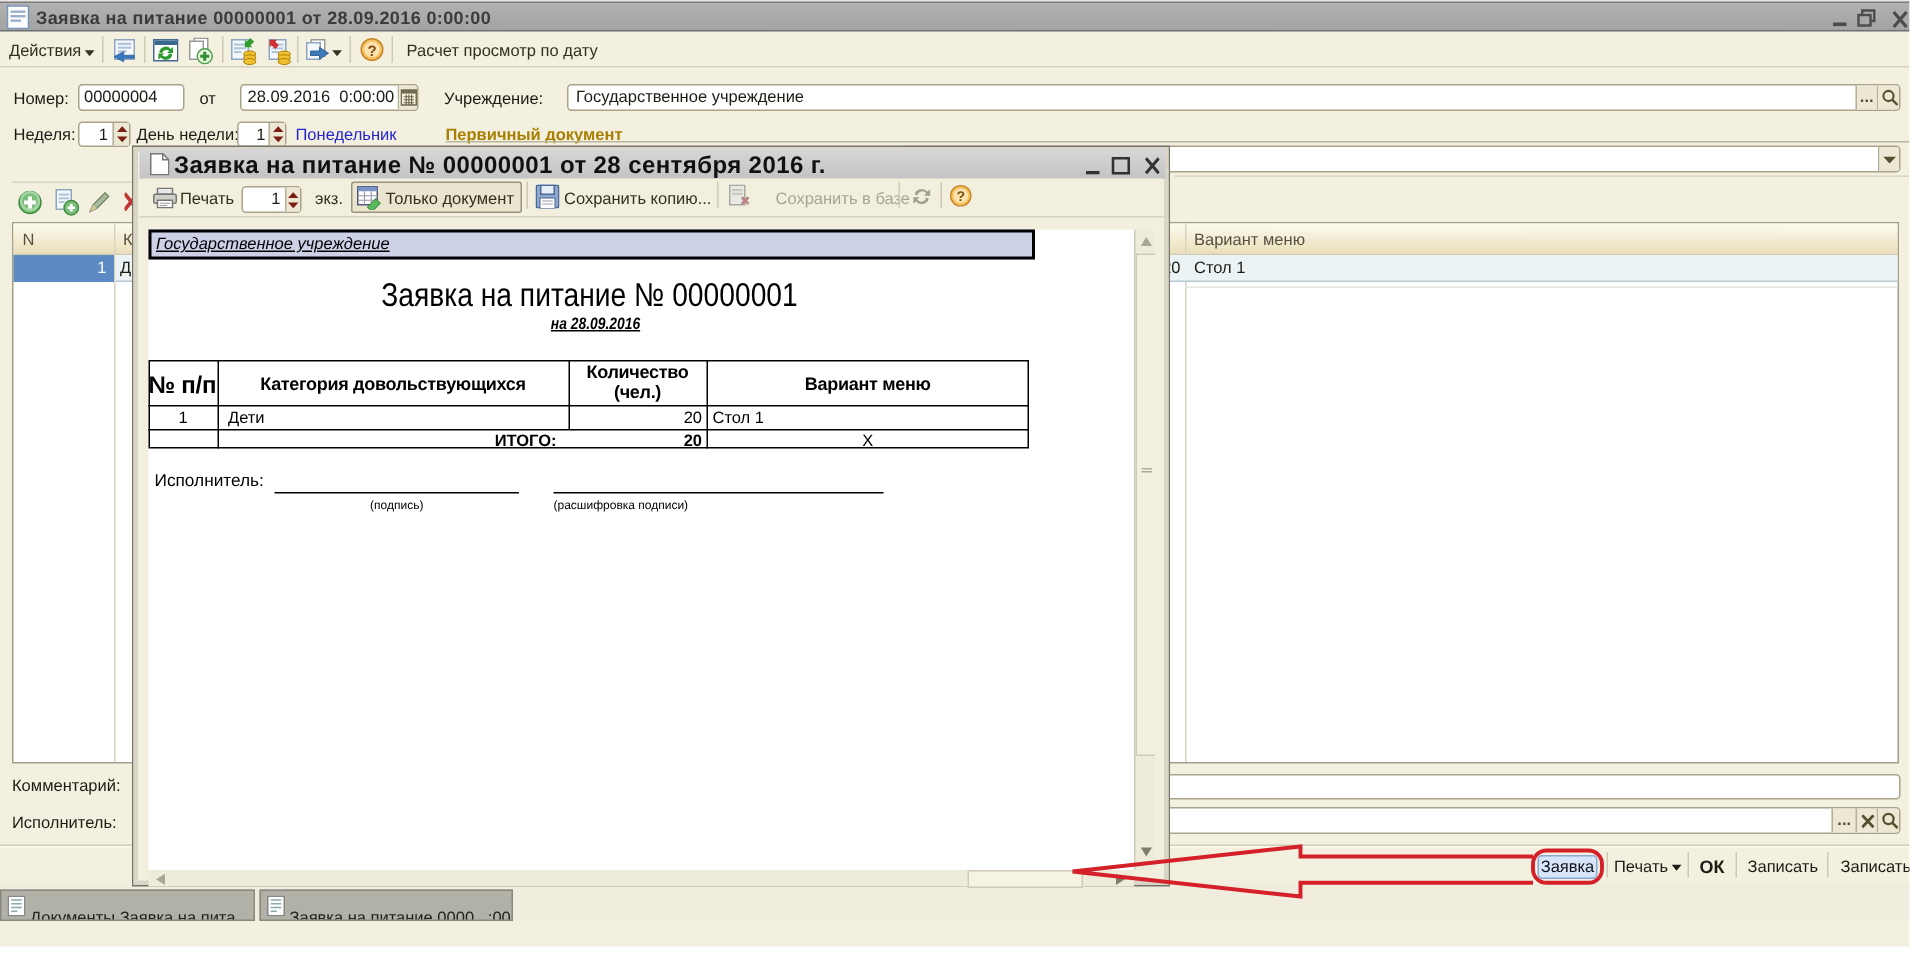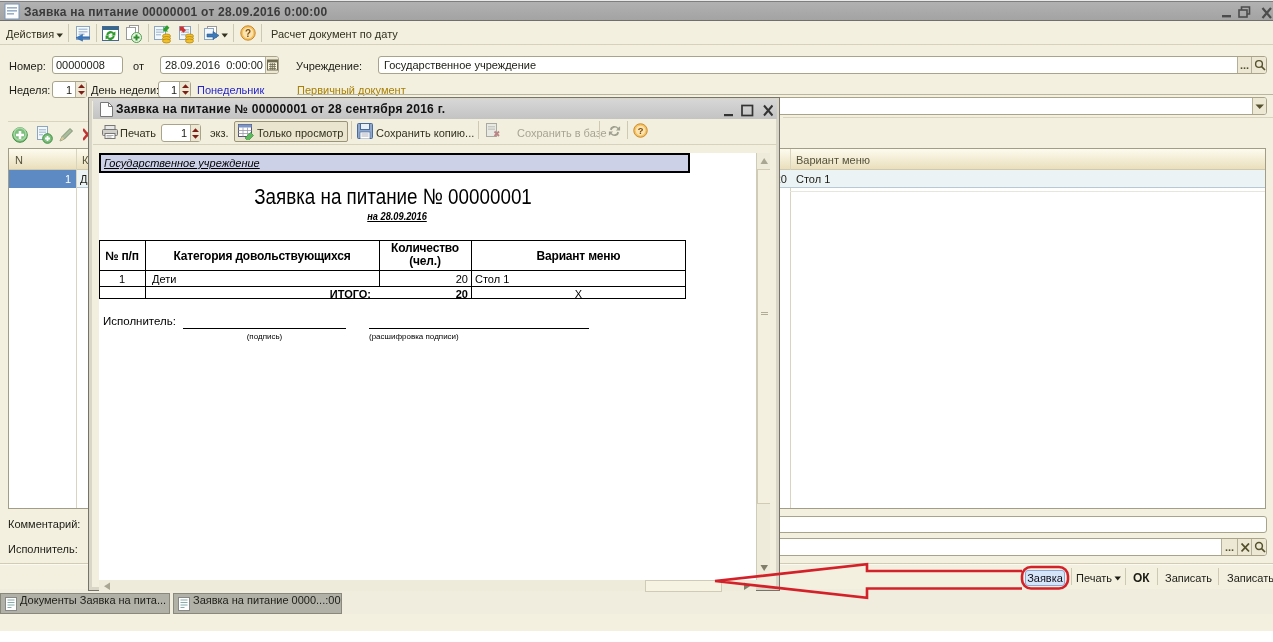--- a/index.html
+++ b/index.html
@@ -15,29 +15,29 @@
 .tbtxt { position:absolute; white-space:nowrap; color:#32301e; }
 .lbl { position:absolute; white-space:nowrap; color:#1c1c14; }
 .inp { position:absolute; background:#fff; border:1px solid #a9a489; border-radius:3px; }
 .inp .t { position:absolute; left:3px; top:2px; white-space:nowrap; }
 .btnpart { position:absolute; background:#ece8d4; border-left:1px solid #b4af99; }
 #bigtable { position:absolute; left:8px; top:148px; width:1258px; height:361px; background:#fff; border:1px solid #a19d87; }
 .flatbtn { position:absolute; white-space:nowrap; color:#1c1c14; }
 #tabbar { position:absolute; left:0; top:589px; width:1273px; height:25px; background:#f0edde; }
 .tab { position:absolute; top:4px; height:21px; border:1px solid #89887c; background:#b2b1a8; color:#21211b; overflow:hidden; }
 .tab .ic { position:absolute; left:4px; top:3px; }
-.tab .tx { position:absolute; left:19px; top:0; white-space:nowrap; }
+.tab .tx { position:absolute; left:19px; top:12px; white-space:nowrap; }
 #statusbar { position:absolute; left:0; top:614px; width:1273px; height:17px; }
 .scell { position:absolute; top:1px; height:13px; border:1px solid #c6c2ac; border-bottom-color:#fff; border-right-color:#fff; color:#8f8d7d; font-size:10px; text-align:center; }
 
 #modal { position:absolute; left:88px; top:97px; width:692px; height:494px;
   background:#f2efdf; border:1px solid #767468; }
 #modal .inner { position:absolute; left:0; top:0; width:690px; height:492px; border:3px solid #d9d6c8; }
 #mtitle { position:absolute; left:4px; top:1px; width:684px; height:20px; background:linear-gradient(#d7d7d7,#c3c3c3); }
-#mtitle .txt { position:absolute; left:23px; top:3px; font-weight:bold; font-size:12px; letter-spacing:0.27px; color:#111; }
+#mtitle .txt { position:absolute; left:23px; top:3px; font-weight:bold; font-size:16px; letter-spacing:0.27px; color:#111; }
 #mtoolbar { position:absolute; left:4px; top:21px; width:684px; height:26px; border-bottom:1px solid #d6d2be; }
 #docarea { position:absolute; left:10px; top:55px; width:657px; height:427px; background:#fff; }
 #vscroll { position:absolute; left:667px; top:55px; width:14px; height:427px; background:#eeebda; border-left:1px solid #cfcbb6; }
 #hscroll { position:absolute; left:10px; top:482px; width:657px; height:11px; background:#eeebda; }
 #doc { position:absolute; left:0; top:0; width:657px; height:427px; color:#000; }
 .dc { position:absolute; white-space:nowrap; }
 .dct { font-size:11px; }
 .dcb { font-size:11px; font-weight:bold; }
 </style>
 </head>
@@ -120,27 +120,27 @@
     <svg class="abs" style="left:221px;top:11px" width="8" height="6">
           <path d="M0.5 0.5 L7 0.5 L3.7 4.5 Z" fill="#33311f"></path>
         </svg>
     <div class="vsep" style="left:233px"></div>
     <svg class="abs" style="left:240px;top:3px" width="16" height="16" viewBox="0 0 16 16">
       <circle cx="8" cy="8" r="7.2" fill="#f6c25e" stroke="#c8862c"></circle>
       <circle cx="8" cy="8" r="5.2" fill="#fbe3b0"></circle>
       <text x="8" y="12" font-size="10" font-weight="bold" fill="#7c4e14" text-anchor="middle" font-family="Liberation Sans">?</text>
     </svg>
     <div class="vsep" style="left:261px"></div>
-    <div class="tbtxt" style="left:271px;top:6px">Расчет документ по дату</div>
+    <div class="tbtxt" style="left:271px;top:6px">Расчет просмотр по дату</div>
   </div>
   <div class="abs" style="left:0;top:44px;width:1273px;height:1px;background:#d5d1bd"></div>
 
   <div class="lbl" style="left:9px;top:60px">Номер:</div>
   <div class="inp" style="left:52px;top:56px;width:71px;height:18px">
-        <div class="t">00000008</div>
+        <div class="t">00000004</div>
       </div>
   <div class="lbl" style="left:133px;top:60px">от</div>
   <div class="inp" style="left:160px;top:56px;width:119px;height:18px">
     <div class="t" style="left:4px">28.09.2016&nbsp; 0:00:00</div>
     <div class="btnpart" style="right:0;top:0;width:13px;height:16px;border-radius:0 2px 2px 0">
       <svg style="position:absolute;left:1px;top:2px" width="11" height="12" viewBox="0 0 11 12">
         <rect x="0.5" y="1" width="10" height="10" fill="#f8f4e0" stroke="#6e6a50"></rect>
         <rect x="0.5" y="1" width="10" height="2.4" fill="#6e6a50"></rect>
         <path d="M2 5.5 H9 M2 7.5 H9 M2 9.5 H9 M3.8 4 V11 M5.6 4 V11 M7.4 4 V11" stroke="#6e6a50" stroke-width="0.8"></path>
       </svg>
@@ -171,21 +171,21 @@
   <div class="inp" style="left:158px;top:81px;width:33px;height:17px">
     <div class="t" style="left:auto;right:13px;top:2px">1</div>
     <div class="btnpart" style="right:0;top:0;width:11px;height:15px">
       <svg style="position:absolute;left:1px;top:1px" width="9" height="13">
             <path d="M1 5 L8 5 L4.5 1.2 Z" fill="#7c1e14"></path>
             <path d="M1 8 L8 8 L4.5 11.8 Z" fill="#7c1e14"></path>
           </svg>
     </div>
   </div>
   <div class="lbl" style="left:197px;top:84px;color:#2525cc">Понедельник</div>
-  <div class="lbl" style="left:297px;top:84px;color:#a87f00;font-weight:normal">Первичный документ</div>
+  <div class="lbl" style="left:297px;top:84px;color:#a87f00;font-weight:bold">Первичный документ</div>
 
   <div class="abs" style="left:297px;top:94px;width:976px;height:1px;background:#bab69e"></div>
   <div class="inp" style="left:600px;top:97px;width:667px;height:18px;border-radius:3px">
     <div class="btnpart" style="right:0;top:0;width:14px;height:16px;border-radius:0 2px 2px 0">
       <svg style="position:absolute;left:2px;top:6px" width="10" height="6">
             <path d="M0.5 0.5 L9 0.5 L4.7 5 Z" fill="#55512e"></path>
           </svg>
     </div>
   </div>
   <div class="abs" style="left:783px;top:117px;width:490px;height:1px;background:#d8d4c0"></div>
@@ -314,21 +314,21 @@
       </div>
     </div>
     <div class="tbtxt" style="left:117px;top:8px">экз.</div>
     <div class="abs" style="left:141px;top:2px;width:114px;height:21px;background:#e9e5ce;border:1px solid #9a9478;border-radius:2px">
       <svg class="abs" style="left:3px;top:2px" width="17" height="16" viewBox="0 0 17 16">
         <rect x="0.5" y="0.5" width="13" height="12" fill="#fff" stroke="#557"></rect>
         <rect x="0.5" y="0.5" width="13" height="3" fill="#7a96c8"></rect>
         <path d="M0.5 6.5 H13.5 M0.5 9.5 H13.5 M5 3.5 V12.5 M9.5 3.5 V12.5" stroke="#99a" stroke-width="0.8"></path>
         <path d="M7 14 L12.5 8.5 L15.5 11.5 L10 17 Z" fill="#5cb85c" stroke="#3e8e3e" stroke-width="0.7"></path>
       </svg>
-      <div class="tbtxt" style="left:22px;top:5px">Только просмотр</div>
+      <div class="tbtxt" style="left:22px;top:5px">Только документ</div>
     </div>
     <div class="vsep" style="left:258px;top:2px"></div>
     <svg class="abs" style="left:264px;top:4px" width="16" height="16" viewBox="0 0 16 16">
       <rect x="0.5" y="0.5" width="15" height="15" rx="1" fill="#8fa8cc" stroke="#4a6a9a"></rect>
       <rect x="3.5" y="0.5" width="9" height="6" fill="#e8eef6" stroke="#4a6a9a"></rect>
       <rect x="3" y="9" width="10" height="7" fill="#fff" stroke="#4a6a9a" stroke-width="0.7"></rect>
       <path d="M4.5 11 H11.5 M4.5 13 H11.5" stroke="#99a" stroke-width="0.8"></path>
     </svg>
     <div class="tbtxt" style="left:283px;top:8px">Сохранить копию...</div>
     <div class="vsep" style="left:385px;top:2px"></div>
@@ -358,21 +358,21 @@
       <div class="dc dct" style="left:5px;top:4px;font-style:italic;text-decoration:underline">Государственное учреждение</div>
       <div class="dc" style="left:0;top:33px;width:588px;text-align:center;font-size:22px;line-height:22px;transform:scaleX(0.855);transform-origin:50% 50%">Заявка на питание № 00000001</div>
       <div class="dc" style="left:4px;top:57px;width:588px;text-align:center;font-size:11px;font-weight:bold;font-style:italic;transform:scaleX(0.84);transform-origin:50% 50%"><span style="text-decoration:underline">на 28.09.2016</span></div>
 
       <div class="dc" style="left:0px;top:87px;width:587px;height:59px;border:1px solid #000"></div>
       <div class="dc" style="left:0px;top:117px;width:587px;height:1px;background:#000"></div>
       <div class="dc" style="left:0px;top:133px;width:587px;height:1px;background:#000"></div>
       <div class="dc" style="left:46px;top:87px;width:1px;height:59px;background:#000"></div>
       <div class="dc" style="left:280px;top:87px;width:1px;height:46px;background:#000"></div>
       <div class="dc" style="left:372px;top:87px;width:1px;height:59px;background:#000"></div>
-      <div class="dc dcb" style="left:0px;top:96px;width:46px;text-align:center;font-size:12px;letter-spacing:-0.2px">№ п/п</div>
+      <div class="dc dcb" style="left:0px;top:96px;width:46px;font-size:16px;letter-spacing:-0.2px">№ п/п</div>
       <div class="dc dcb" style="left:46px;top:96px;width:234px;text-align:center;font-size:12px;letter-spacing:-0.2px">Категория довольствующихся</div>
       <div class="dc dcb" style="left:280px;top:89px;width:92px;text-align:center;line-height:13px;font-size:12px;letter-spacing:-0.2px">Количество<br>(чел.)</div>
       <div class="dc dcb" style="left:372px;top:96px;width:215px;text-align:center;font-size:12px;letter-spacing:-0.2px">Вариант меню</div>
       <div class="dc dct" style="left:0px;top:120px;width:46px;text-align:center">1</div>
       <div class="dc dct" style="left:53px;top:120px">Дети</div>
       <div class="dc dct" style="left:280px;top:120px;width:89px;text-align:right">20</div>
       <div class="dc dct" style="left:376px;top:120px">Стол 1</div>
       <div class="dc dcb" style="left:46px;top:135px;width:226px;text-align:right">ИТОГО:</div>
       <div class="dc dcb" style="left:280px;top:135px;width:89px;text-align:right">20</div>
       <div class="dc dct" style="left:372px;top:135px;width:215px;text-align:center">X</div>

